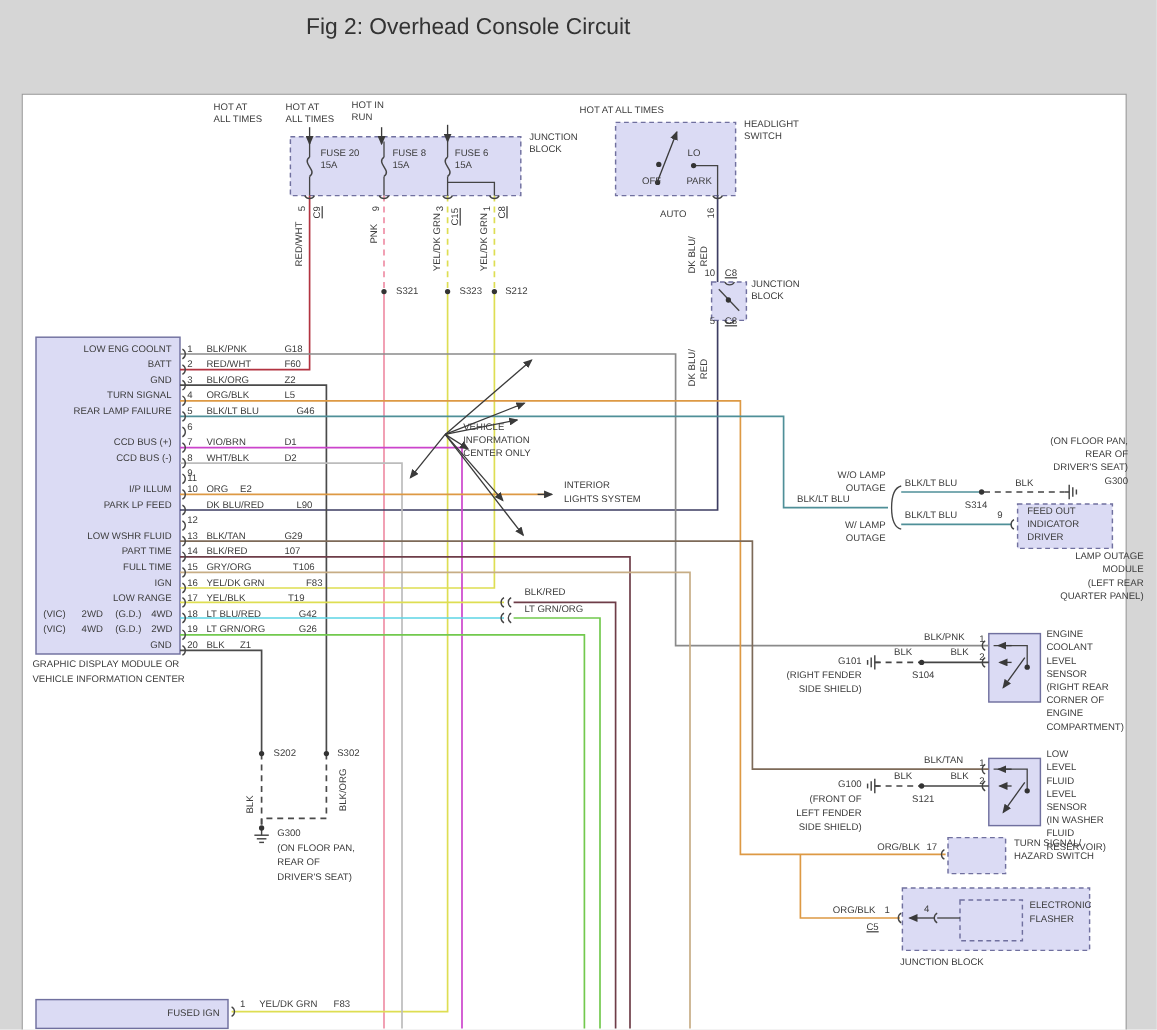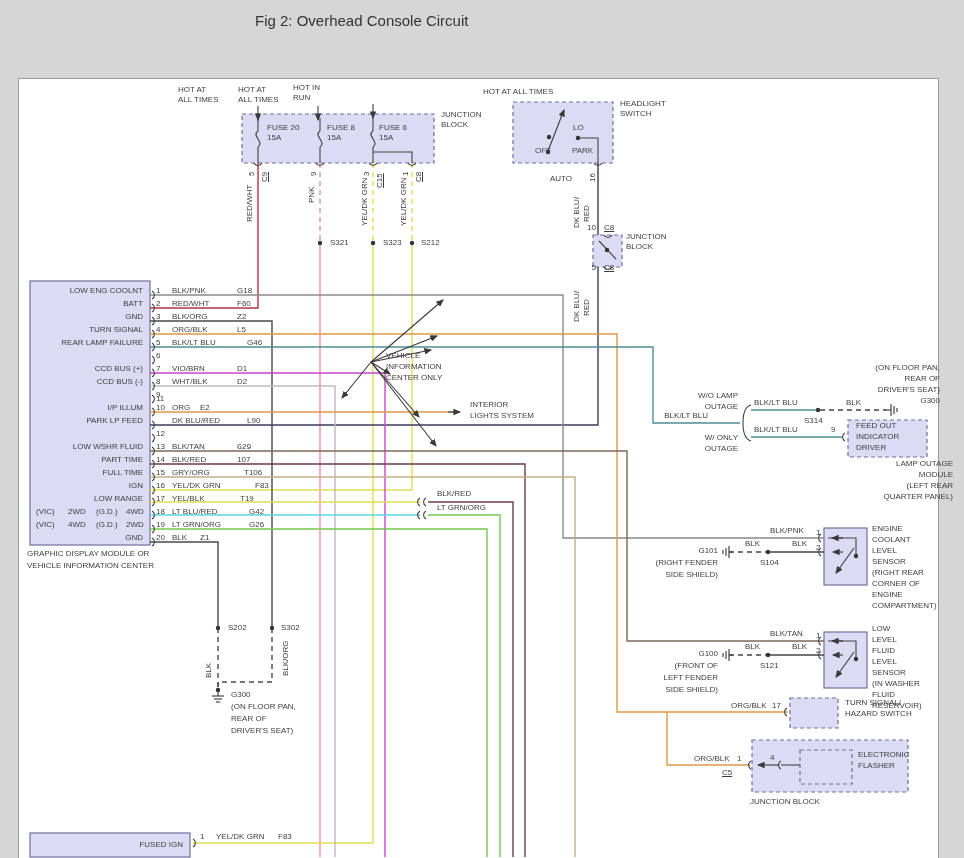--- a/index.html
+++ b/index.html
@@ -1,18 +1,18 @@
 <!DOCTYPE html>
 <html><head>
 <meta charset="utf-8">
 <style>
   html,body{margin:0;padding:0}
   body{width:964px;height:858px;position:relative;overflow:hidden;
        background:#d6d6d6;font-family:"Liberation Sans",sans-serif}
-  .title{position:absolute;left:255px;top:12px;font-size:15px;color:#333}
+  .title{position:absolute;left:255px;top:12px;font-size:19px;color:#333}
   .canvas{position:absolute;left:18px;top:78px;width:919px;height:790px;
           background:#fff;border:1px solid #9a9a9a}
   #wiring{position:absolute;left:0;top:0}
   #labels{position:absolute;left:0;top:0;width:964px;height:858px;pointer-events:none}
   .lb{position:absolute;font-size:8px;line-height:9px;color:#3d3d3d;white-space:nowrap}
   .lb.r{width:200px;text-align:right;margin-left:-200px}
   .lb.c{width:160px;margin-left:-80px}
   .lb.rot{transform:rotate(-90deg);transform-origin:0 0}
   .lb.u{text-decoration:underline}
 </style>
@@ -259,21 +259,21 @@
     <div class="lb" style="left: 247px; top: 338px;">G46</div>
     <div class="lb" style="left: 172px; top: 364px;">VIO/BRN</div>
     <div class="lb" style="left: 237px; top: 364px;">D1</div>
     <div class="lb" style="left: 172px; top: 377px;">WHT/BLK</div>
     <div class="lb" style="left: 237px; top: 377px;">D2</div>
     <div class="lb" style="left: 172px; top: 403px;">ORG</div>
     <div class="lb" style="left: 200px; top: 403px;">E2</div>
     <div class="lb" style="left: 172px; top: 416px;">DK BLU/RED</div>
     <div class="lb" style="left: 247px; top: 416px;">L90</div>
     <div class="lb" style="left: 172px; top: 442px;">BLK/TAN</div>
-    <div class="lb" style="left: 237px; top: 442px; font-family: Liberation Mono, monospace;">G29</div>
+    <div class="lb" style="left: 237px; top: 442px;">G29</div>
     <div class="lb" style="left: 172px; top: 455px;">BLK/RED</div>
     <div class="lb" style="left: 237px; top: 455px;">107</div>
     <div class="lb" style="left: 172px; top: 468px;">GRY/ORG</div>
     <div class="lb" style="left: 244px; top: 468px;">T106</div>
     <div class="lb" style="left: 172px; top: 481px;">YEL/DK GRN</div>
     <div class="lb" style="left: 255px; top: 481px;">F83</div>
     <div class="lb" style="left: 172px; top: 494px;">YEL/BLK</div>
     <div class="lb" style="left: 240px; top: 494px;">T19</div>
     <div class="lb" style="left: 172px; top: 507px;">LT BLU/RED</div>
     <div class="lb" style="left: 249px; top: 507px;">G42</div>
@@ -318,21 +318,21 @@
     <div class="lb" style="left: 231px; top: 714px;">REAR OF</div>
     <div class="lb" style="left: 231px; top: 726px;">DRIVER'S SEAT)</div>
     <div class="lb" style="left: 386px; top: 351px;">VEHICLE</div>
     <div class="lb" style="left: 386px; top: 362px;">INFORMATION</div>
     <div class="lb" style="left: 386px; top: 373px;">CENTER ONLY</div>
     <div class="lb" style="left: 470px; top: 400px;">INTERIOR</div>
     <div class="lb" style="left: 470px; top: 411px;">LIGHTS SYSTEM</div>
     <div class="lb r" style="left: 738px; top: 391px;">W/O LAMP</div>
     <div class="lb r" style="left: 738px; top: 402px;">OUTAGE</div>
     <div class="lb r" style="left: 708px; top: 411px;">BLK/LT BLU</div>
-    <div class="lb r" style="left: 738px; top: 433px;">W/ ONLY</div>
+    <div class="lb r" style="left: 738px; top: 433px;">W/ LAMP</div>
     <div class="lb r" style="left: 738px; top: 444px;">OUTAGE</div>
     <div class="lb" style="left: 754px; top: 398px;">BLK/LT BLU</div>
     <div class="lb" style="left: 804px; top: 416px;">S314</div>
     <div class="lb" style="left: 846px; top: 398px;">BLK</div>
     <div class="lb r" style="left: 940px; top: 363px;">(ON FLOOR PAN,</div>
     <div class="lb r" style="left: 940px; top: 374px;">REAR OF</div>
     <div class="lb r" style="left: 940px; top: 385px;">DRIVER'S SEAT)</div>
     <div class="lb r" style="left: 940px; top: 396px;">G300</div>
     <div class="lb" style="left: 754px; top: 425px;">BLK/LT BLU</div>
     <div class="lb" style="left: 831px; top: 425px;">9</div>

